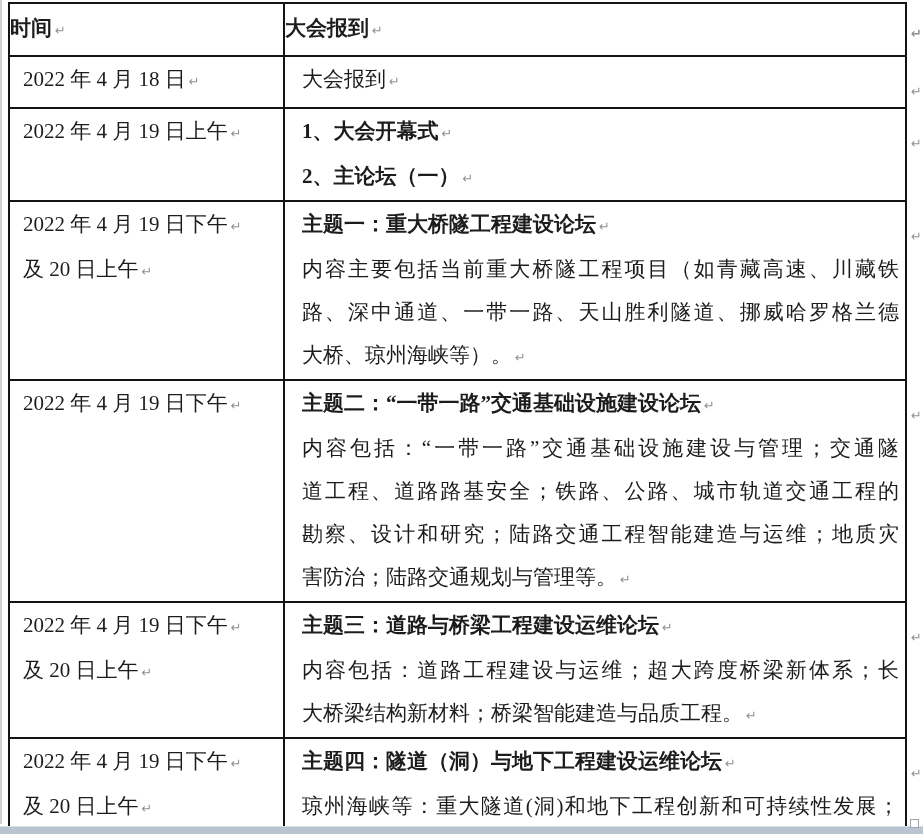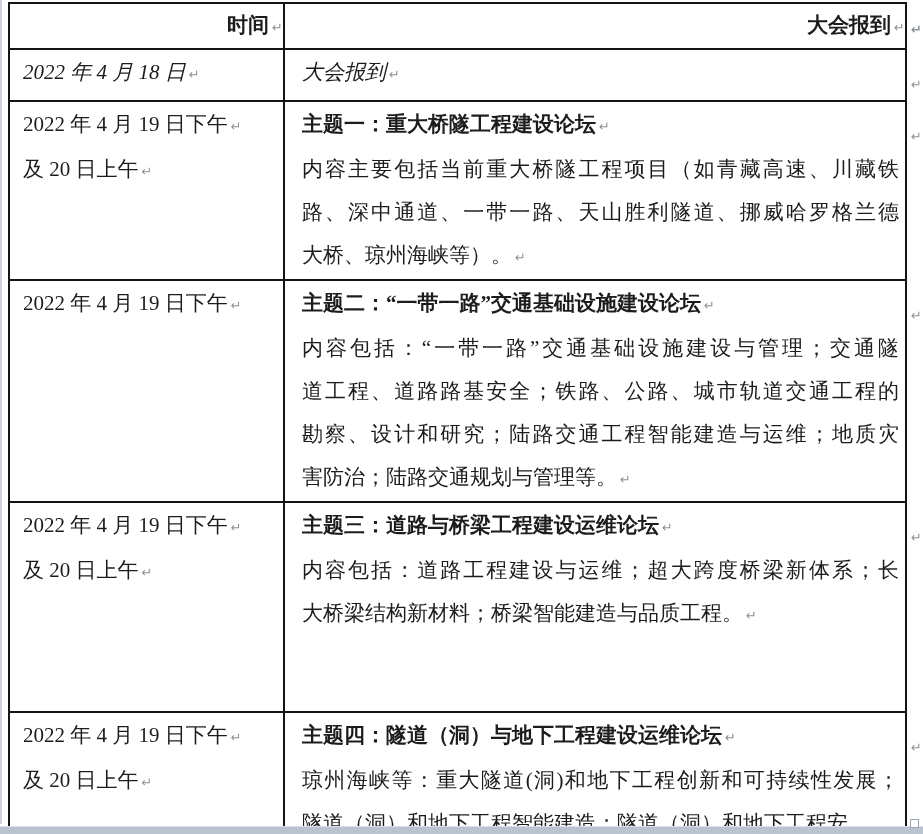--- a/index.html
+++ b/index.html
@@ -16,27 +16,27 @@
   table.schedule {
     position:absolute; left:8px; top:2px;
     width:897px; border-collapse:collapse; table-layout:fixed;
   }
   th, td {
     border:2px solid #141414;
     vertical-align:top;
     font-size:21px;
   }
   th {
-    height:44px; text-align:right; vertical-align:middle;
-    font-weight:bold; padding:0; line-height:40px;margin-left:20px;
+    height:44px; text-align:left; vertical-align:middle;
+    font-weight:bold; padding:0; line-height:48px;margin-left:20px;
   }
   td { padding:1px 6px 0 10px; line-height:43px; }
   td.time-cell { padding-left:13px; }
   td.content-cell { position:relative; padding-left:17px; }
-  tbody tr:nth-child(1) { height:52px;font-style:italic; }
+  tbody tr:nth-child(1) { height:52px; }
   tbody tr:nth-child(2) { height:93px; }
   tbody tr:nth-child(3) { height:175px; }
   tbody tr:nth-child(4) { height:210px; }
   tbody tr:nth-child(5) { height:130px; }
   tbody tr:nth-child(6) { height:116px; }
   .line { min-height:43px; }
   .fill { text-align:justify; text-align-last:justify; }
   .bold { font-weight:bold; }
   .pmark {
     font-size:13px; color:#8d9297; margin-left:3px;
@@ -92,20 +92,36 @@
         <td class="content-cell">
           <div class="para">
             <div class="line">大会报到<span class="pmark">↵</span></div>
           </div>
           <span class="row-mark">↵</span>
         </td>
       </tr>
       <tr>
         <td class="time-cell">
           <div class="para">
+            <div class="line">2022 年 4 月 19 日上午<span class="pmark">↵</span></div>
+          </div>
+        </td>
+        <td class="content-cell">
+          <div class="para">
+            <div class="line bold">1、大会开幕式<span class="pmark">↵</span></div>
+          </div>
+          <div class="para">
+            <div class="line bold">2、主论坛（一）<span class="pmark">↵</span></div>
+          </div>
+          <span class="row-mark">↵</span>
+        </td>
+      </tr>
+      <tr>
+        <td class="time-cell">
+          <div class="para">
             <div class="line">2022 年 4 月 19 日下午<span class="pmark">↵</span></div>
           </div>
           <div class="para">
             <div class="line">及 20 日上午<span class="pmark">↵</span></div>
           </div>
         </td>
         <td class="content-cell">
           <div class="para">
             <div class="line bold">主题一：重大桥隧工程建设论坛<span class="pmark">↵</span></div>
           </div>

